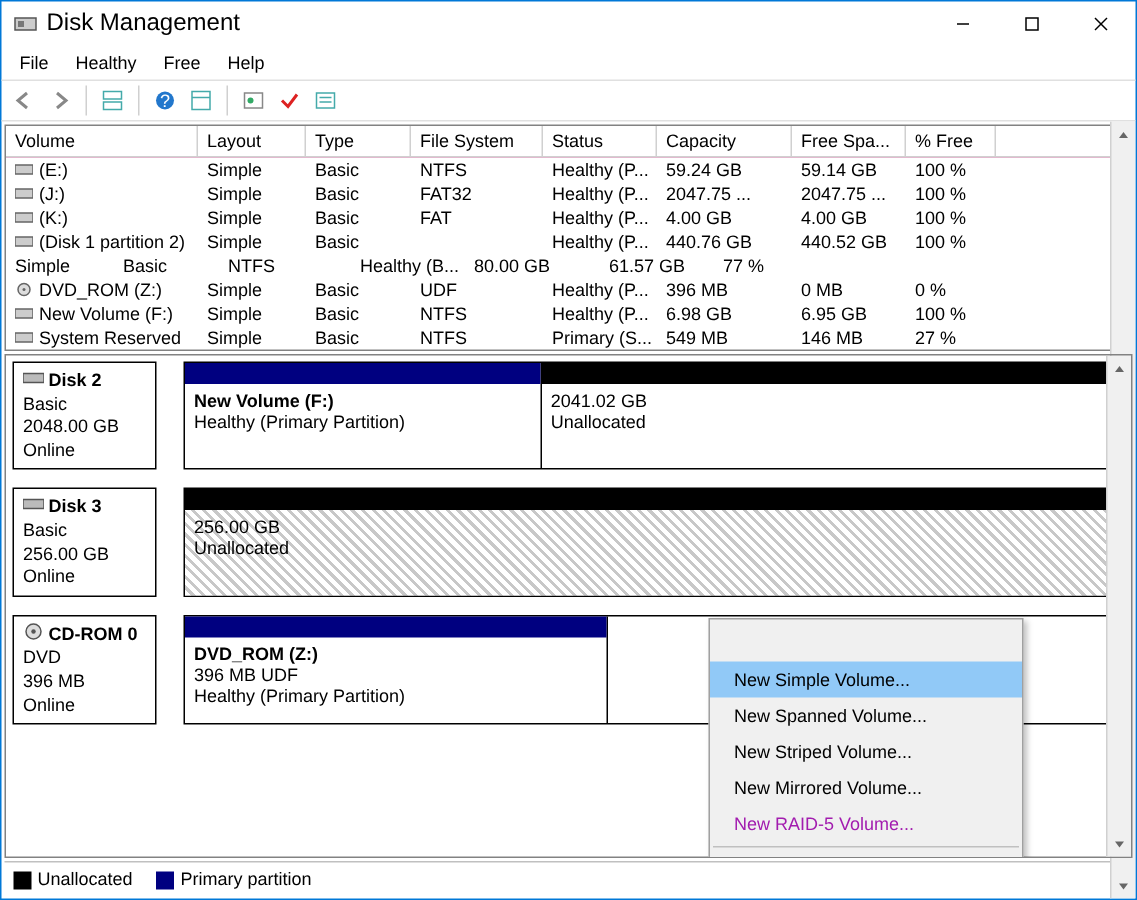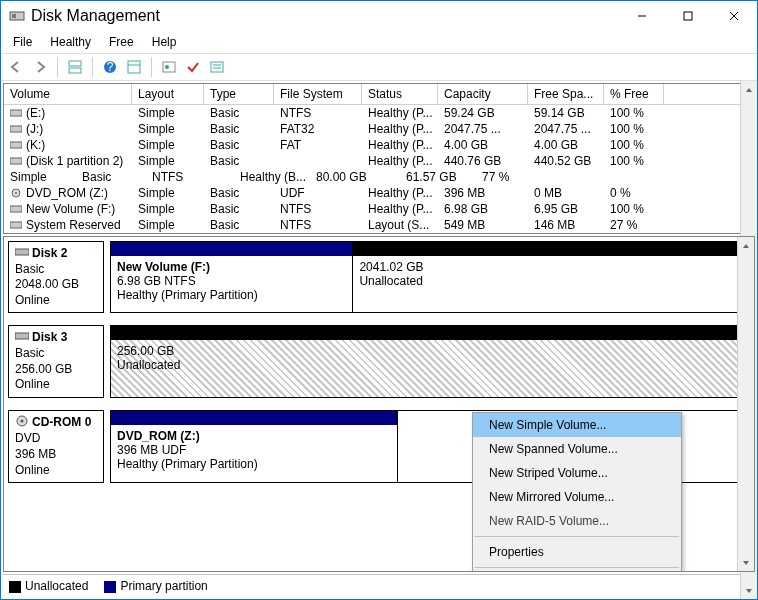--- a/index.html
+++ b/index.html
@@ -34,43 +34,43 @@
 .col-status { width: 76px; }
 .col-cap { width: 90px; }
 .col-free { width: 76px; }
 .col-pfree { width: 60px; }
 .col-end { flex: 1; }
 
 .volicon { width: 12px; height: 10px; }
 
 
 .diskarea { flex: 1; overflow-y: auto; border: 1px solid #828282; margin: 0 2px 2px 2px; padding: 4px 4px 0 4px; display: flex; flex-direction: column; gap: 12px; position: relative; }
-.diskrow { display: flex; gap: 6px; }
+.diskrow { display: flex; gap: 18px; }
 .diskinfo { width: 96px; border: 1px solid #000; background: #fff; padding: 4px 6px; }
 .diskinfo .dico { display: inline-block; vertical-align: middle; margin-right: 3px; }
 .diskinfo .dname { font-weight: bold; display: inline; }
 .diskinfo div { line-height: 1.3; }
 .diskparts { flex: 1; display: flex; border: 1px solid #000; }
 .part { border-right: 1px solid #000; display: flex; flex-direction: column; }
 .part:last-child { border-right: none; }
 .part .pbar { height: 14px; }
 .part .pbody { padding: 4px 6px; flex: 1; }
 .part .pbody .pname { font-weight: bold; }
 .bar-primary { background: #000080; }
 .bar-unalloc { background: #000; }
 .hatch { background: repeating-linear-gradient(45deg, #fff 0 3px, #c8c8c8 3px 5px); }
 
 .legend { border-top: 1px solid #c0c0c0; padding: 4px 6px; display: flex; gap: 16px; align-items: center; background: #fff; margin: 0 2px 2px 2px; }
 .legend .sw { width: 12px; height: 12px; display: inline-block; margin-right: 4px; vertical-align: middle; }
 
 
 .ctxmenu { position: absolute; border: 1px solid #a0a0a0; background: #f0f0f0; box-shadow: 2px 2px 4px rgba(0,0,0,0.25); width: 210px; }
 .ctxitem { padding: 5px 16px; }
-.ctxitem.hl { background: #91c9f7; }
-.ctxitem.disabled { color: #404040; }
+.ctxitem.hl { background: #91c9f7; margin-top: 28px; }
+.ctxitem.disabled { color: #a21caf; }
 .ctxsep { height: 1px; background: #c0c0c0; margin: 3px 2px; }
 
 
 .fakescroll { position: absolute; right: 0; top: 0; bottom: 0; width: 17px; background: #f0f0f0; border-left: 1px solid #d0d0d0; display:flex; flex-direction:column; }
 .fakescroll .arr { height: 17px; display:flex;align-items:center;justify-content:center; }
 .fakescroll .track { flex:1; }
 </style>
 </head>
 <body>
 
@@ -288,21 +288,21 @@
           <div class="vtr">
             <div class="vtd col-vol">
               <svg class="volicon" viewBox="0 0 12 10">
                 <rect x="0" y="2" width="12" height="6" fill="#ccc" stroke="#666"></rect>
               </svg>
               <span>System Reserved</span>
             </div>
             <div class="vtd col-layout">Simple</div>
             <div class="vtd col-type">Basic</div>
             <div class="vtd col-fs">NTFS</div>
-            <div class="vtd col-status">Layout (S...</div>
+            <div class="vtd col-status">Primary (S...</div>
             <div class="vtd col-cap">549 MB</div>
             <div class="vtd col-free">146 MB</div>
             <div class="vtd col-pfree">27 %</div>
             <div class="vtd col-end"></div>
           </div>
         </div>
       <div class="fakescroll">
         <div class="arr">
             <svg width="8" height="8" viewBox="0 0 8 8">
               <path d="M1 6 L4 2 L7 6" fill="#666"></path>
@@ -326,21 +326,20 @@
                 </svg></span><span class="dname">Disk 2</span></div>
           <div>Basic</div>
           <div>2048.00 GB</div>
           <div>Online</div>
         </div>
         <div class="diskparts">
           <div class="part" style="width:38%">
             <div class="pbar bar-primary"></div>
             <div class="pbody">
               <div class="pname">New Volume  (F:)</div>
-              <div>6.98 GB NTFS</div>
               <div>Healthy (Primary Partition)</div>
             </div>
           </div>
           <div class="part" style="width:62%">
             <div class="pbar bar-unalloc"></div>
             <div class="pbody">
               <div>2041.02 GB</div>
               <div>Unallocated</div>
             </div>
           </div>

